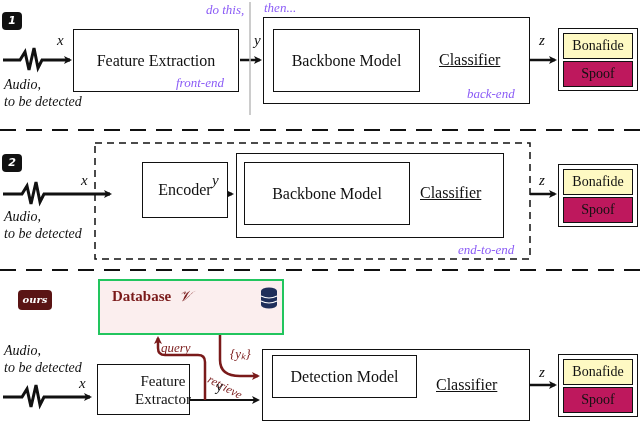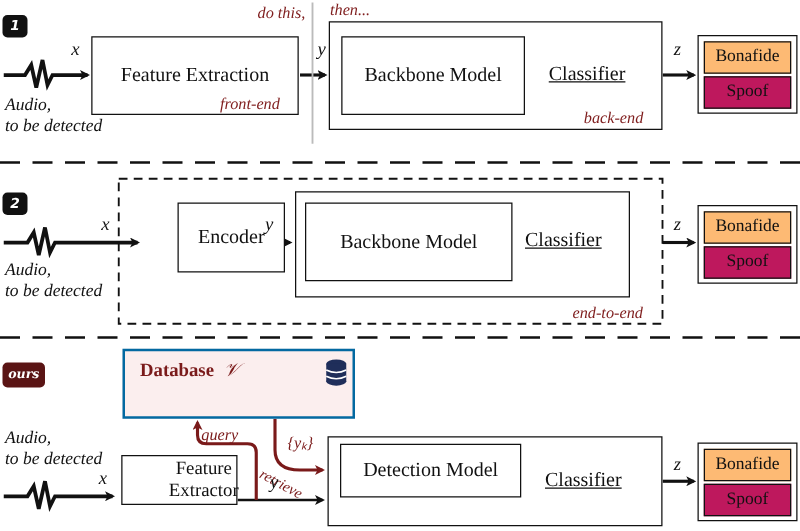--- a/index.html
+++ b/index.html
@@ -9,24 +9,24 @@
   .badge { background: #111; color: #fff; font-weight: bold; font-style: italic;
            border-radius: 4px; font-size: 11px; text-align: center; line-height: 18px;
            font-family: "DejaVu Sans", sans-serif; }
   .badge.ours { background: #5a1414; font-family: "DejaVu Serif", serif; font-size: 10px; }
   .box { position: absolute; border: 1.5px solid #111; background: #fff; box-sizing: border-box;
          display: flex; align-items: center; justify-content: center; text-align: center;
          font-family: "Liberation Serif", serif; font-size: 16px; }
   .grey { background: #f1f2f1; border: 1.6px solid #111; }
   .outerbox { position: absolute; border: 1.5px solid #111; background: #fff; box-sizing: border-box; }
   .lbl { position: absolute; font-family: "Liberation Serif", serif; font-size: 15px; text-decoration: underline; }
-  .note { position: absolute; font-family: "Liberation Serif", serif; font-style: italic; font-size: 13px; color: #7f1d1d; }
+  .note { position: absolute; font-family: "Liberation Serif", serif; font-style: italic; font-size: 13px; color: #8b5cf6; }
   .var { position: absolute; font-family: "Liberation Serif", serif; font-style: italic; font-size: 15px; }
   .audio { position: absolute; font-family: "Liberation Serif", serif; font-style: italic; font-size: 14px; line-height: 17px; }
-  .bona { background: #fdba74; }
+  .bona { background: #fef9c3; }
   .spoof { background: #be185d; }
   .inner-out { position: absolute; border: 1.5px solid #111; box-sizing: border-box;
                display: flex; align-items: center; justify-content: center; font-family: "Liberation Serif", serif; font-size: 14px; }
   .red { color: #7a1a1a; }
   svg { position: absolute; left: 0; top: 0; }
 </style>
 </head>
 <body>
 
 <svg width="640" height="425">
@@ -103,46 +103,46 @@
   <span>Backbone Model</span>
 </div>
 <div class="lbl" style="left:420px;top:184px;font-size:16px;">Classifier</div>
 <div class="note" style="left:458px;top:242px;">end-to-end</div>
 <div class="var" style="left:539px;top:172px;">z</div>
 
 <div class="outerbox" style="left:558px;top:164px;width:80px;height:63px;"></div>
 <div class="inner-out bona" style="left:563px;top:169px;width:70px;height:26px;">Bonafide</div>
 <div class="inner-out spoof" style="left:563px;top:197px;width:70px;height:26px;">Spoof</div>
 
-<div class="abs badge ours" style="left:2px;top:290px;width:34px;height:20px;line-height:20px;">ours</div>
+<div class="abs badge ours" style="left:18px;top:290px;width:34px;height:20px;line-height:20px;">ours</div>
 <div class="audio" style="left:4px;top:342px;">
   <div>Audio,</div>
   <div>to be detected</div>
 </div>
 <div class="var" style="left:79px;top:375px;">x</div>
 
-<div class="abs" style="left:98px;top:279px;width:186px;height:56px;border:2px solid #0369a1;background:#fbeeee;box-sizing:border-box;padding-left:46px;">
+<div class="abs" style="left:98px;top:279px;width:186px;height:56px;border:2px solid #22c55e;background:#fbeeee;box-sizing:border-box;padding-left:46px;">
   <div class="red" style="position:absolute;left:12px;top:7px;font-family:'Liberation Serif',serif;font-weight:bold;font-size:15px;">
     <span>Database</span>
     <span style="font-style:italic;font-weight:normal;margin-left:4px;">𝒱</span>
   </div>
   <svg style="left:160px;top:6px;" width="18" height="22">
     <ellipse cx="9" cy="4" rx="8" ry="3.5" fill="#1f2e5a"></ellipse>
     <rect x="1" y="4" width="16" height="14" fill="#1f2e5a"></rect>
     <ellipse cx="9" cy="18" rx="8" ry="3.5" fill="#1f2e5a"></ellipse>
     <path d="M1,9 Q9,13 17,9" stroke="#fff" stroke-width="1.2" fill="none"></path>
     <path d="M1,14 Q9,18 17,14" stroke="#fff" stroke-width="1.2" fill="none"></path>
   </svg>
 </div>
 
 <div class="abs red" style="left:161px;top:340px;font-family:'Liberation Serif',serif;font-style:italic;font-size:13px;">query</div>
 <div class="abs red" style="left:230px;top:344px;font-family:'Liberation Serif',serif;font-style:italic;font-size:13px;">{yₖ}</div>
 <div class="abs red" style="left:212px;top:372px;font-family:'Liberation Serif',serif;font-style:italic;font-size:12px;transform:rotate(28deg);transform-origin:left top;">retrieve</div>
 
-<div class="box" style="left:97px;top:364px;width:93px;height:40px;font-size:15px;line-height:18px;flex-direction:column;padding-left:39px;">
+<div class="box" style="left:97px;top:364px;width:93px;height:51px;font-size:15px;line-height:18px;flex-direction:column;padding-left:39px;">
   <span>Feature</span>
   <span>Extractor</span>
 </div>
 <div class="var" style="left:216px;top:378px;">y</div>
 
 <div class="outerbox grey" style="left:262px;top:349px;width:268px;height:72px;"></div>
 <div class="box" style="left:272px;top:355px;width:145px;height:43px;">
   <span>Detection Model</span>
 </div>
 <div class="lbl" style="left:436px;top:376px;font-size:16px;">Classifier</div>

